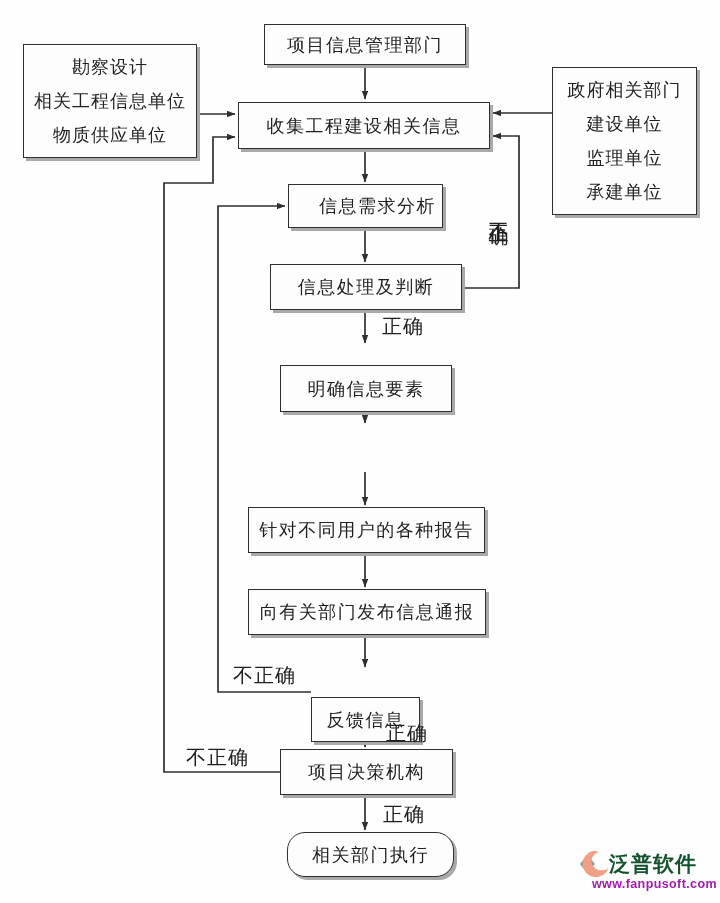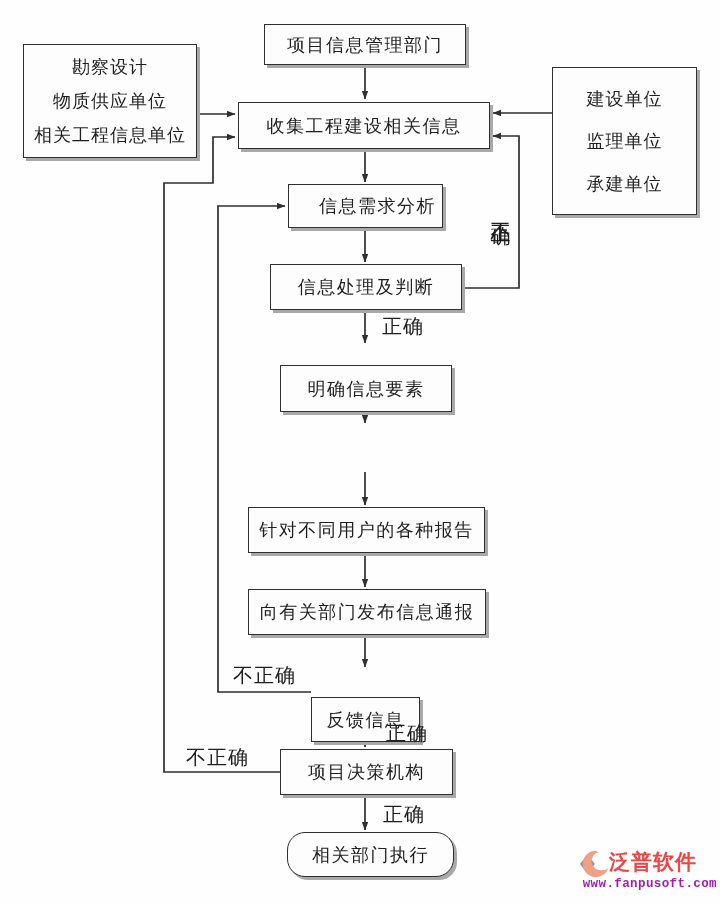--- a/index.html
+++ b/index.html
@@ -1,20 +1,20 @@
 <!DOCTYPE html>
 <html><head>
 <meta charset="utf-8">
 <style>
   html,body{margin:0;padding:0;background:#ffffff;}
   #canvas{
     position:relative;
     width:720px;height:903px;
     background:#fefefe;
-    font-family:Liberation Mono, monospace;
+    font-family:Liberation Sans, sans-serif;
     color:#1f1f1f;
     overflow:hidden;
   }
   #connectors{position:absolute;left:0;top:0;width:720px;height:903px;}
   #connectors polyline{fill:none;stroke:#2f2f2f;stroke-width:1.7;}
   .node{
     position:absolute;
     box-sizing:border-box;
     background:#fdfdfd;
     border:1.6px solid #2f2f2f;
@@ -34,21 +34,21 @@
     text-orientation:upright;
     letter-spacing:2px;
     white-space:normal;
   }
   #watermark{
     position:absolute;left:579px;top:849px;width:138px;
     display:flex;flex-wrap:wrap;align-items:center;
   }
   #wm-icon{width:30px;height:30px;flex:0 0 30px;}
   #wm-brand{
-    font-size:21px;font-weight:bold;color:#ef4444;
+    font-size:21px;font-weight:bold;color:#14532d;
     letter-spacing:1px;line-height:28px;
   }
   #wm-url{
     width:100%;
     font-size:12.5px;font-weight:bold;color:#a21caf;
     letter-spacing:0.4px;margin-top:-2px;text-align:right;
   }
 </style>
 </head>
 <body>
@@ -75,25 +75,26 @@
     <polyline points="365,553 365,587" marker-end="url(#arr)"></polyline>
     <polyline points="365,635 365,667" marker-end="url(#arr)"></polyline>
     <polyline points="365,714 365,747" marker-end="url(#arr)"></polyline>
     <polyline points="365,795 365,830" marker-end="url(#arr)"></polyline>
   </svg>
 
   <div class="node" style="left:264px;top:24px;width:202px;height:41px;">项目信息管理部门</div>
 
   <div class="node multi" style="left:23px;top:44px;width:174px;height:114px;">
     <div>勘察设计</div>
+    <div>相关工程信息单位</div>
     <div>物质供应单位</div>
-    <div>相关工程信息单位</div>
   </div>
 
   <div class="node multi" style="left:552px;top:67px;width:145px;height:148px;">
+    <div>政府相关部门</div>
     <div>建设单位</div>
     <div>监理单位</div>
     <div>承建单位</div>
   </div>
 
   <div class="node" style="left:238px;top:102px;width:252px;height:47px;">收集工程建设相关信息</div>
 
   <div class="node" style="left:288px;top:184px;width:155px;height:44px;padding-left:24px;">信息需求分析</div>
 
   <div class="node" style="left:270px;top:264px;width:192px;height:46px;">信息处理及判断</div>

